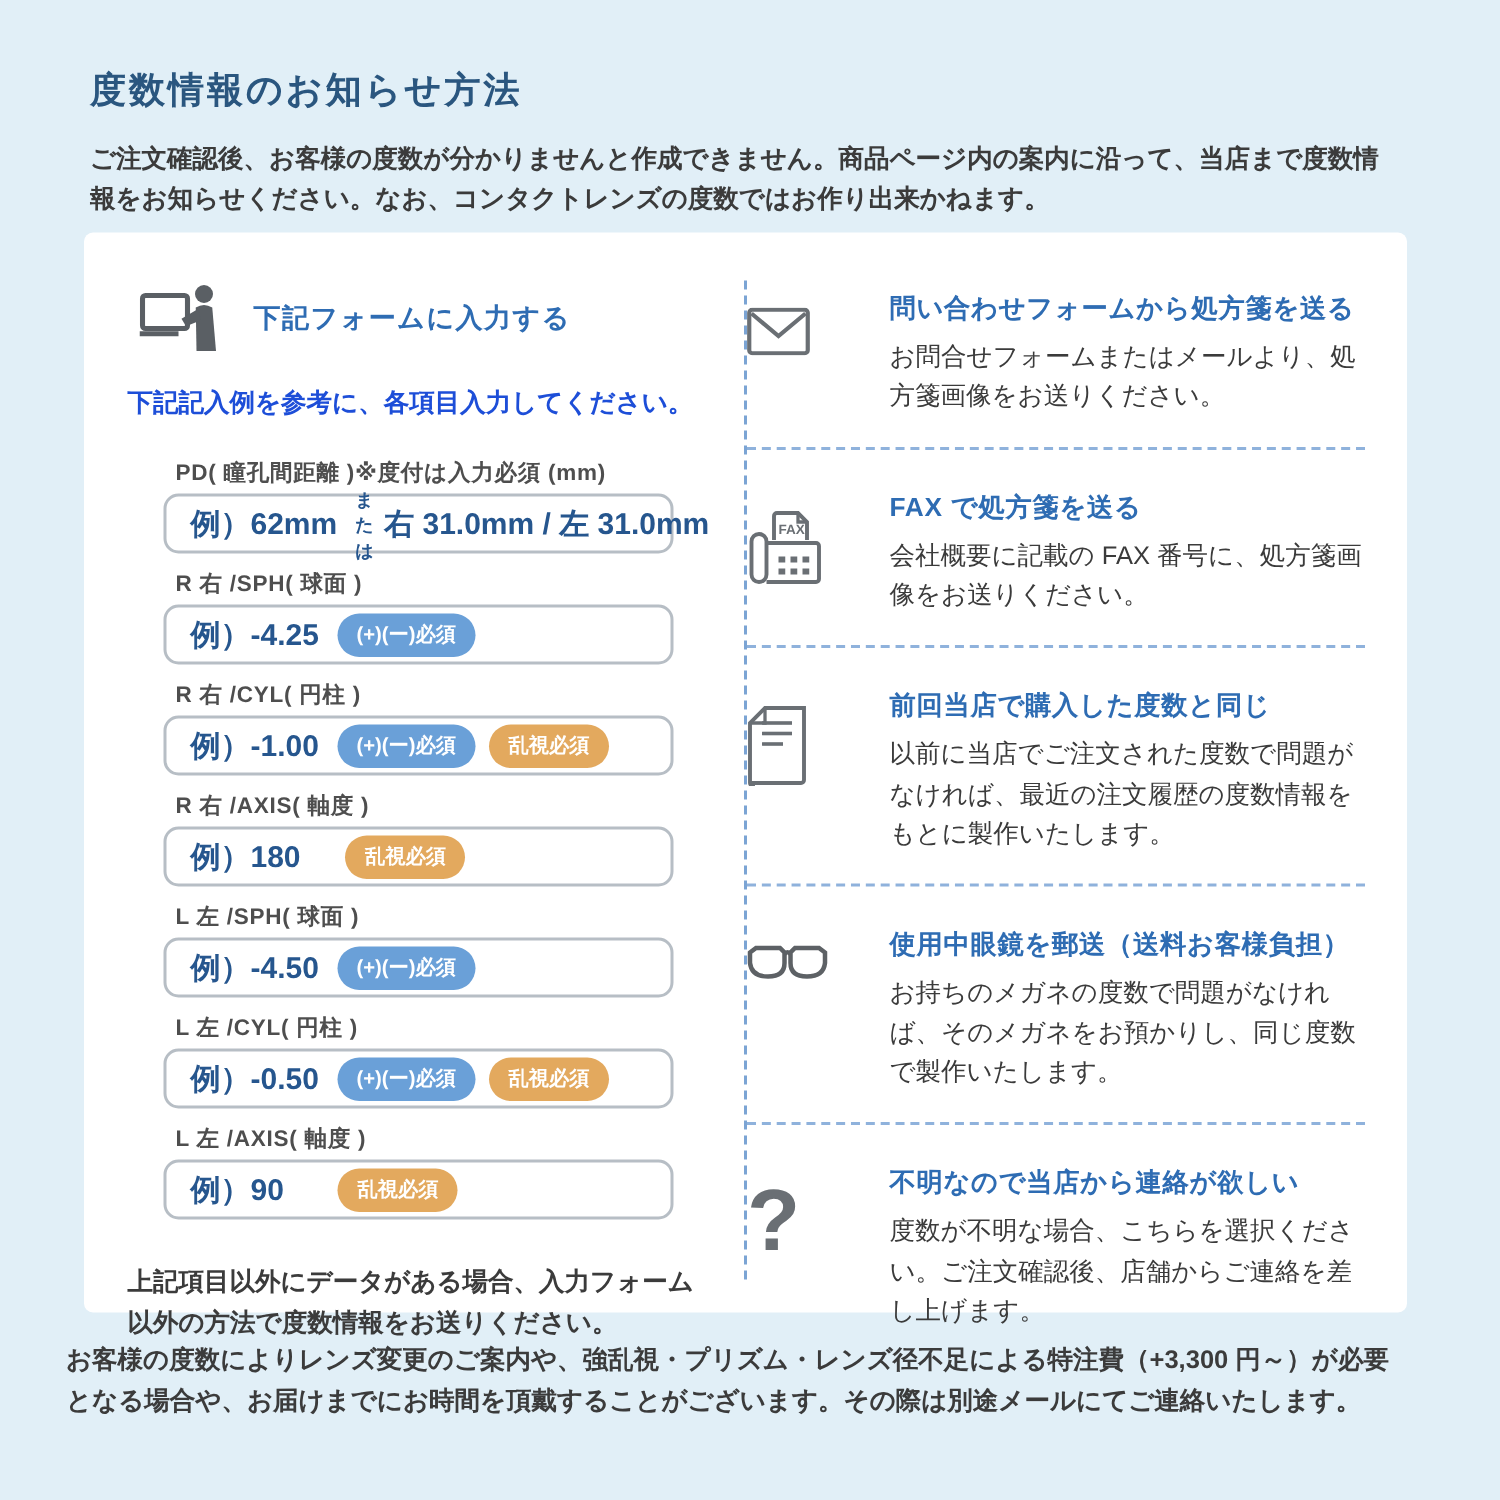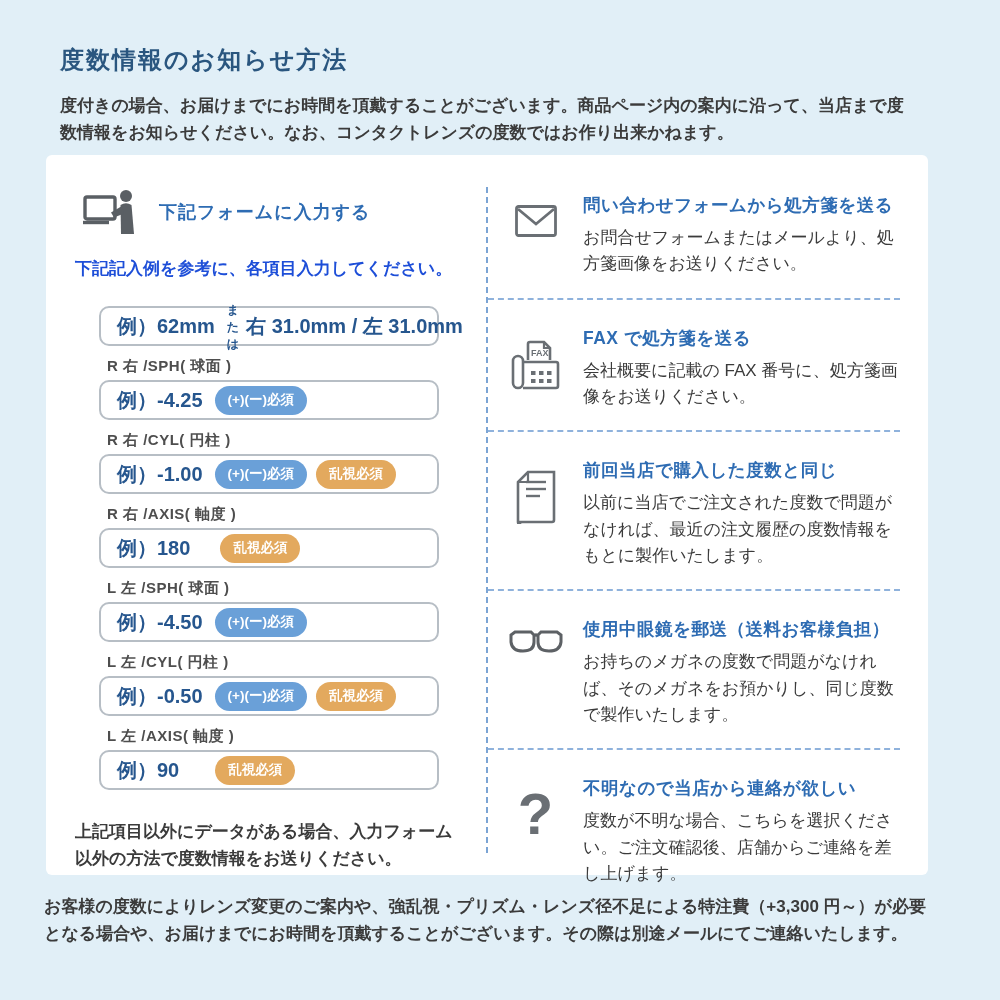--- a/index.html
+++ b/index.html
@@ -23,21 +23,21 @@
   .intro {
     font-size: 17px;
     font-weight: 600;
     line-height: 1.6;
     color: #3b3b3b;
     max-width: 884px;
   }
 
   .card {
     position: absolute;
-    left: 46px;
+    left: 56px;
     top: 155px;
     width: 882px;
     height: 720px;
     background: #ffffff;
     border-radius: 6px;
     display: flex;
     padding: 30px 0 0 35px;
   }
 
   
@@ -101,21 +101,21 @@
 
   
   .right-col { flex: 1; padding-right: 28px; }
   .method { display: flex; padding: 26px 0 20px; }
   .method + .method { border-top: 2px dashed #8fb2dc; }
   .method:first-child { padding-top: 8px; }
   .method-icon-cell {
     flex: none;
     width: 95px;
     display: flex;
-    justify-content: center;
+    justify-content: flex-start;
     padding-top: 12px;
   }
   .method-text { flex: 1; }
   .method-title {
     font-size: 17.5px;
     font-weight: bold;
     color: #2e6cb3;
     margin-bottom: 8px;
     letter-spacing: 0.5px;
     white-space: nowrap;
@@ -143,21 +143,21 @@
 
   svg { display: block; }
 </style>
 </head>
 <body>
 
 <div class="page">
 
   <h1 class="page-title">度数情報のお知らせ方法</h1>
 
-  <p class="intro">度付きの場合、お届けまでにお時間を頂戴することがございます。商品ページ内の案内に沿って、当店まで度数情報をお知らせください。なお、コンタクトレンズの度数ではお作り出来かねます。</p>
+  <p class="intro">ご注文確認後、お客様の度数が分かりませんと作成できません。商品ページ内の案内に沿って、当店まで度数情報をお知らせください。なお、コンタクトレンズの度数ではお作り出来かねます。</p>
 
   <div class="card">
 
     <div class="left-col">
 
       <div class="form-header">
         <span class="hdr-icon">
           <svg width="56" height="46" viewBox="0 0 56 46">
             <rect x="2" y="8" width="30" height="22" rx="2" fill="none" stroke="#5a5f64" stroke-width="3.4"></rect>
             <line x1="0" y1="33.5" x2="26" y2="33.5" stroke="#5a5f64" stroke-width="3.4"></line>
@@ -166,20 +166,21 @@
             <path d="M39 17 l-11 6.5 3 5 10 -4 z" fill="#5a5f64"></path>
           </svg>
         </span>
         <span class="col-heading">下記フォームに入力する</span>
       </div>
 
       <p class="instruction">下記記入例を参考に、各項目入力してください。</p>
 
       <div>
 
+        <div class="field-label">PD( 瞳孔間距離 )※度付は入力必須 (mm)</div>
         <div class="field-box">
           <span class="example">例）62mm</span>
           <span class="pd-connector">または</span>
           <span class="example">右 31.0mm / 左 31.0mm</span>
         </div>
 
         <div class="field-label">R 右 /SPH( 球面 )</div>
         <div class="field-box">
           <span class="example">例）-4.25</span>
           <span class="badge badge-blue">(+)(ー)必須</span>

